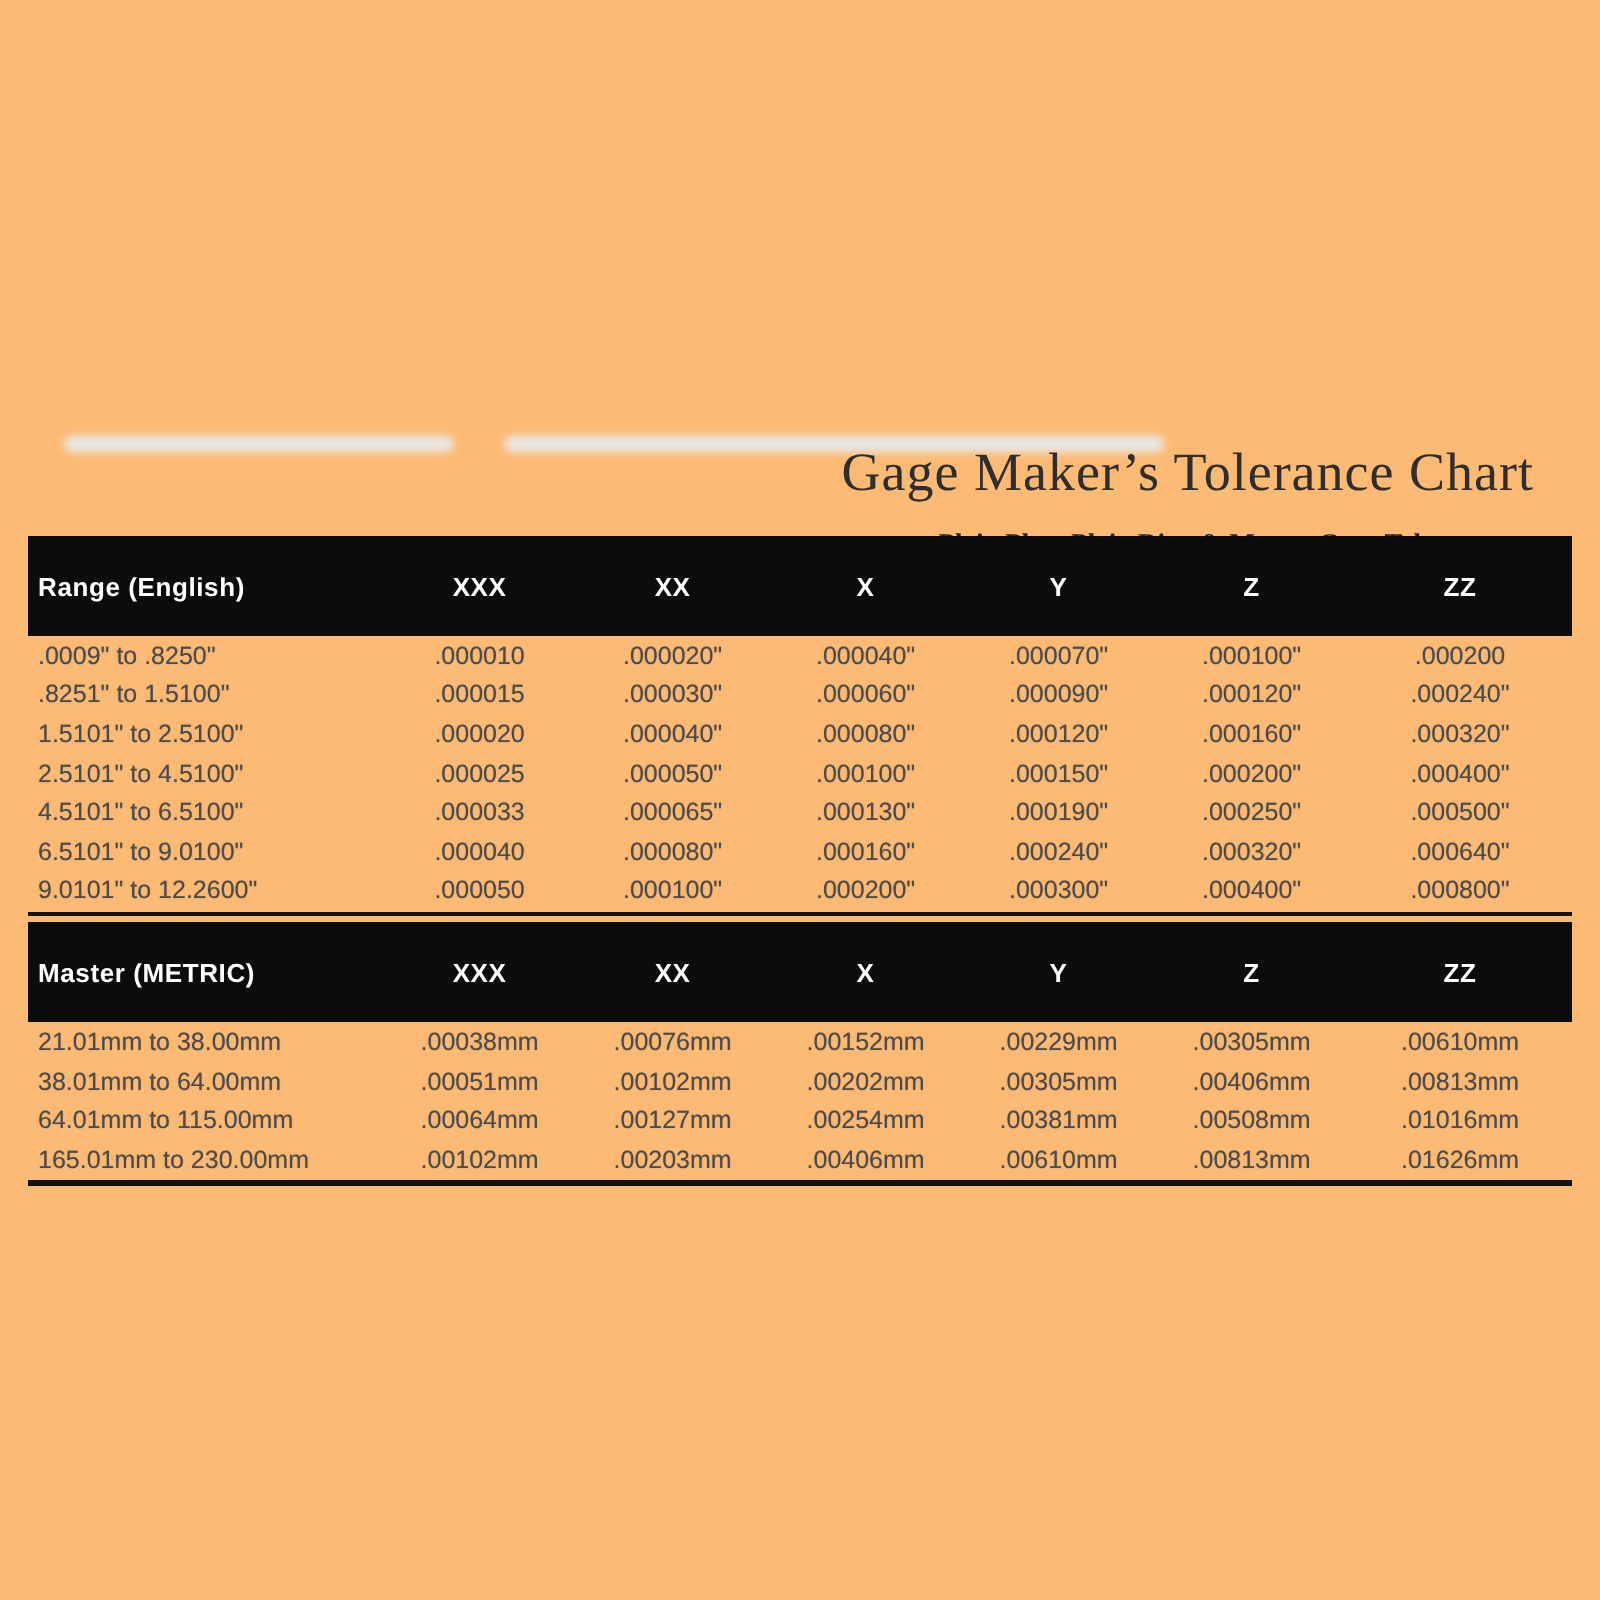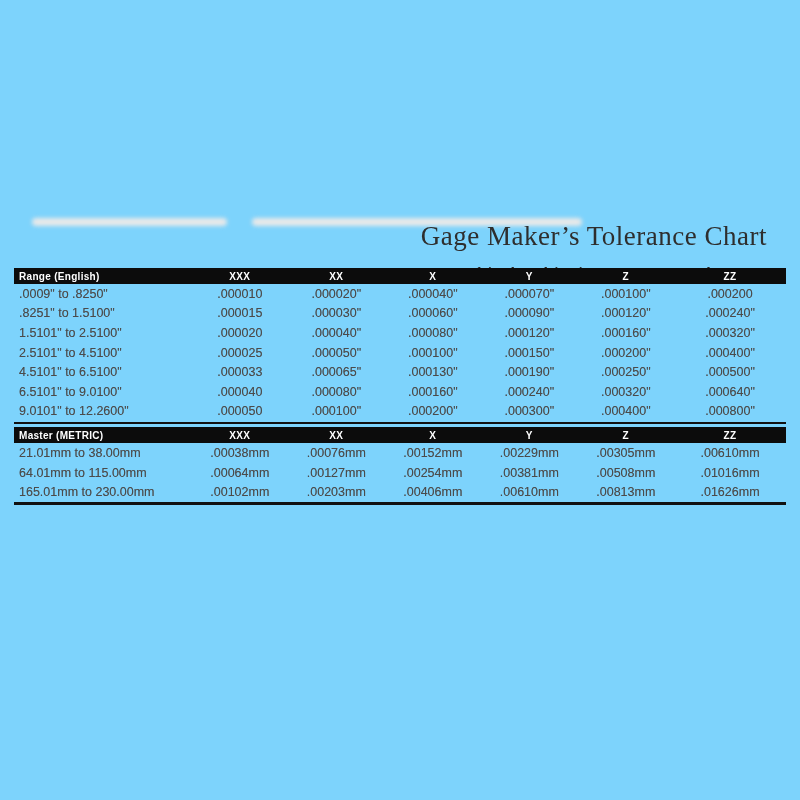--- a/index.html
+++ b/index.html
@@ -4,21 +4,21 @@
 <style>
   html, body {
     margin: 0;
     padding: 0;
     background: #ffffff;
   }
   .page {
     position: relative;
     width: 800px;
     height: 800px;
-    background: #7dd3fc;
+    background: #fdba74;
     overflow: hidden;
     font-family: "Liberation Sans", sans-serif;
   }
 
   
   .smudge {
     position: absolute;
     top: 218px;
     height: 8px;
     background: #e9e9e9;
@@ -68,24 +68,24 @@
     border-collapse: collapse;
     table-layout: fixed;
   }
   col.c-range { width: 23%; }
   col.c-num   { width: 12.5%; }
   col.c-zz    { width: 14.5%; }
 
   tr.bar th {
     background: #0c0c0c;
     color: #ffffff;
-    font-size: 10px;
+    font-size: 13px;
     font-weight: 700;
-    height: 16px;
-    padding: 0;
+    height: 30px;
+    padding: 10px;
     text-align: center;
     letter-spacing: 0.3px;
   }
   tr.bar th.range-h {
     text-align: left;
     padding-left: 5px;
   }
 
   tbody td {
     height: 19.6px;
@@ -242,20 +242,29 @@
           <tr>
             <td class="range-cell">21.01mm to 38.00mm</td>
             <td class="value-cell">.00038mm</td>
             <td class="value-cell">.00076mm</td>
             <td class="value-cell">.00152mm</td>
             <td class="value-cell">.00229mm</td>
             <td class="value-cell">.00305mm</td>
             <td class="value-cell">.00610mm</td>
           </tr>
           <tr>
+            <td class="range-cell">38.01mm to 64.00mm</td>
+            <td class="value-cell">.00051mm</td>
+            <td class="value-cell">.00102mm</td>
+            <td class="value-cell">.00202mm</td>
+            <td class="value-cell">.00305mm</td>
+            <td class="value-cell">.00406mm</td>
+            <td class="value-cell">.00813mm</td>
+          </tr>
+          <tr>
             <td class="range-cell">64.01mm to 115.00mm</td>
             <td class="value-cell">.00064mm</td>
             <td class="value-cell">.00127mm</td>
             <td class="value-cell">.00254mm</td>
             <td class="value-cell">.00381mm</td>
             <td class="value-cell">.00508mm</td>
             <td class="value-cell">.01016mm</td>
           </tr>
           <tr>
             <td class="range-cell">165.01mm to 230.00mm</td>

